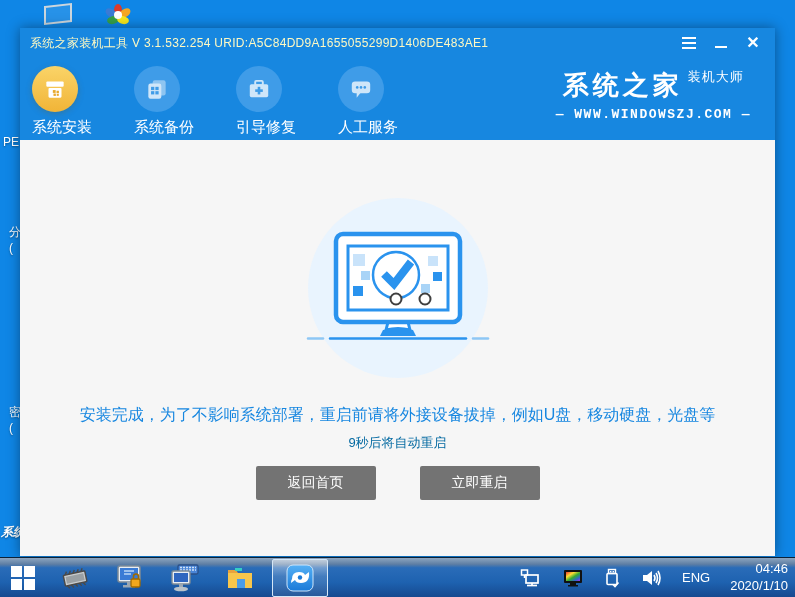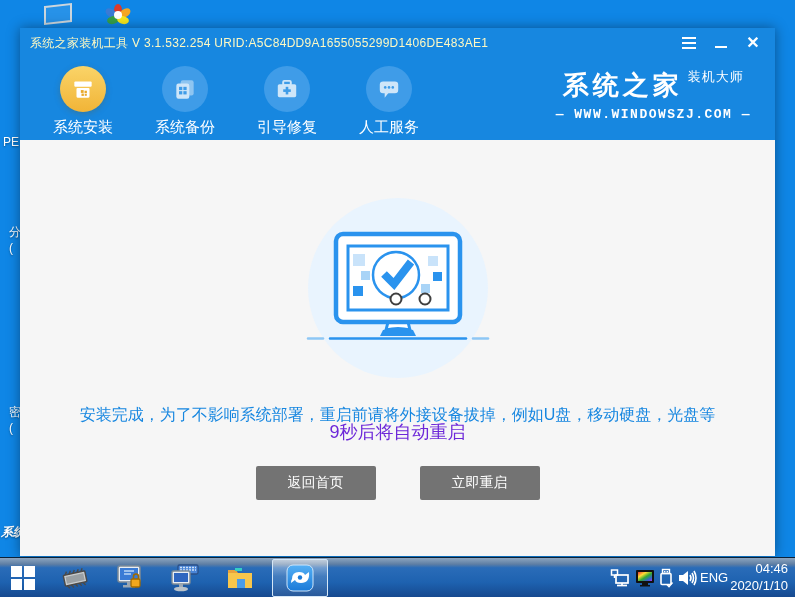--- a/index.html
+++ b/index.html
@@ -16,52 +16,52 @@
   .title-text { color:#fef9c3; font-size:12px; letter-spacing:.3px; }
   .win-controls { margin-left:auto; display:flex; align-items:center; gap:16px; padding-right:4px; }
   .ctl { width:16px; height:16px; display:flex; align-items:center; justify-content:center; cursor:pointer; }
   .hamburger { display:flex; flex-direction:column; gap:3px; }
   .hamburger i { display:block; width:14px; height:2px; background:#fff; }
   .minbar { width:12px; height:2px; background:#fff; margin-top:8px; }
   .closex { color:#fff; font-size:16px; font-weight:bold; line-height:16px; }
 
   
   .navbar { position:relative; height:82px; background:#1787e0; display:flex; padding-left:12px; }
-  .nav-item { width:102px; display:flex; flex-direction:column; align-items:center; padding-top:8px; cursor:pointer; }
+  .nav-item { width:102px; display:flex; flex-direction:column; padding-top:8px; cursor:pointer; }
   .nav-circle { width:46px; height:46px; border-radius:50%; background:#3f9ce8; display:flex; align-items:center; justify-content:center; }
   .nav-circle svg { opacity:.75; }
   .nav-circle.active { background:linear-gradient(180deg,#fad468,#f1b437); box-shadow:0 2px 6px rgba(120,80,0,.25); }
   .nav-circle.active svg { opacity:1; }
   .nav-label { color:#fff; font-size:15px; margin-top:6px; }
   .logo { position:absolute; right:24px; top:10px; text-align:center; color:#fff; cursor:default; }
   .logo-row1 { display:flex; align-items:flex-start; justify-content:center; }
   .logo-main { font-size:26px; font-weight:bold; letter-spacing:4px; }
   .logo-sub { font-size:13px; margin-left:5px; letter-spacing:1px; }
   .logo-url { margin-top:4px; font-size:13px; font-weight:bold; letter-spacing:1.5px; font-family:"Liberation Mono", monospace; }
 
   
   .content { position:relative; height:344px; }
   .illustration { position:absolute; top:56px; left:50%; transform:translateX(-50%); }
   .message { position:absolute; top:265px; width:100%; text-align:center; color:#1787e0; font-size:16px; }
-  .countdown { position:absolute; top:280px; width:100%; text-align:center; color:#6d28d9; font-size:18px; }
+  .countdown { position:absolute; top:294px; width:100%; text-align:center; color:#0369a1; font-size:13px; }
   .btn-row { position:absolute; top:326px; width:100%; display:flex; justify-content:center; gap:44px; }
   .btn { width:120px; height:34px; background:#737373; color:#fff; font-size:14px; border:none; border-radius:2px; cursor:pointer; font-family:inherit; }
 
   
   .taskbar { position:absolute; left:0; top:557px; width:795px; height:40px;
     background:linear-gradient(180deg,#8ea6c0 0%,#5e7ea4 16%,#2a6cb8 25%,#1e62b0 62%,#16498f 100%);
     border-top:1px solid #0b2138; display:flex; align-items:center; }
   .start-btn { width:46px; height:40px; display:flex; align-items:center; justify-content:center; cursor:pointer; }
   .win-logo { display:grid; grid-template-columns:11px 11px; grid-template-rows:11px 11px; gap:2px; }
   .win-logo i { background:#fff; }
   .task-icon { width:34px; height:34px; margin-left:21px; display:flex; align-items:center; justify-content:center; cursor:pointer; }
   .task-btn-active { margin-left:15px; width:56px; height:38px; margin-top:1px;
     background:linear-gradient(180deg,rgba(255,255,255,.5),rgba(255,255,255,.15) 45%,rgba(255,255,255,.08));
     border:1px solid #d5e7f7; border-radius:2px; display:flex; align-items:center; justify-content:center; cursor:pointer; }
-  .tray { margin-left:auto; display:flex; align-items:center; gap:2px; padding-right:7px; }
+  .tray { margin-left:auto; display:flex; align-items:center; gap:20px; padding-right:7px; }
   .tray-icon { display:flex; align-items:center; justify-content:center; cursor:pointer; }
   .tray-lang { color:#fff; font-size:13px; cursor:pointer; }
   .tray-clock { color:#fff; font-size:13px; line-height:1.3; text-align:right; cursor:pointer; }
 </style>
 </head>
 <body>
 
 <div class="screen">
 
   <div class="desktop-icon" style="left:38px; top:2px;">

